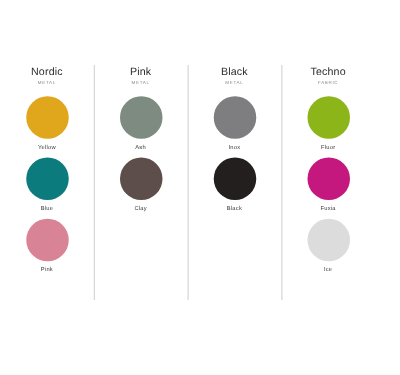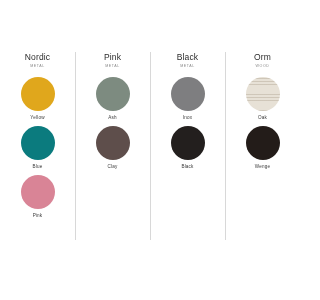--- a/index.html
+++ b/index.html
@@ -175,28 +175,32 @@
             <div class="swatch-label">Inox</div>
           </div>
           <div class="swatch-item">
             <div class="swatch-dot" style="background: rgb(35, 31, 30);"></div>
             <div class="swatch-label">Black</div>
           </div>
         </div>
       </div>
       <div class="column">
         <div class="col-head">
-          <span class="col-title">Orm</span>
-          <span class="col-sub">WOOD</span>
-        </div>
-        <div class="swatch-list">
-          <div class="swatch-item">
-            <div class="swatch-dot grain" style="background: rgb(231, 225, 214);"></div>
-            <div class="swatch-label">Oak</div>
-          </div>
-          <div class="swatch-item">
-            <div class="swatch-dot" style="background: rgb(35, 28, 25);"></div>
-            <div class="swatch-label">Wenge</div>
+          <span class="col-title">Techno</span>
+          <span class="col-sub">FABRIC</span>
+        </div>
+        <div class="swatch-list">
+          <div class="swatch-item">
+            <div class="swatch-dot" style="background: rgb(140, 181, 25);"></div>
+            <div class="swatch-label">Fluor</div>
+          </div>
+          <div class="swatch-item">
+            <div class="swatch-dot" style="background: rgb(196, 24, 126);"></div>
+            <div class="swatch-label">Fuxia</div>
+          </div>
+          <div class="swatch-item">
+            <div class="swatch-dot" style="background: rgb(220, 220, 220);"></div>
+            <div class="swatch-label">Ice</div>
           </div>
         </div>
       </div>
     </div>
 </div>
 
 </body></html>

